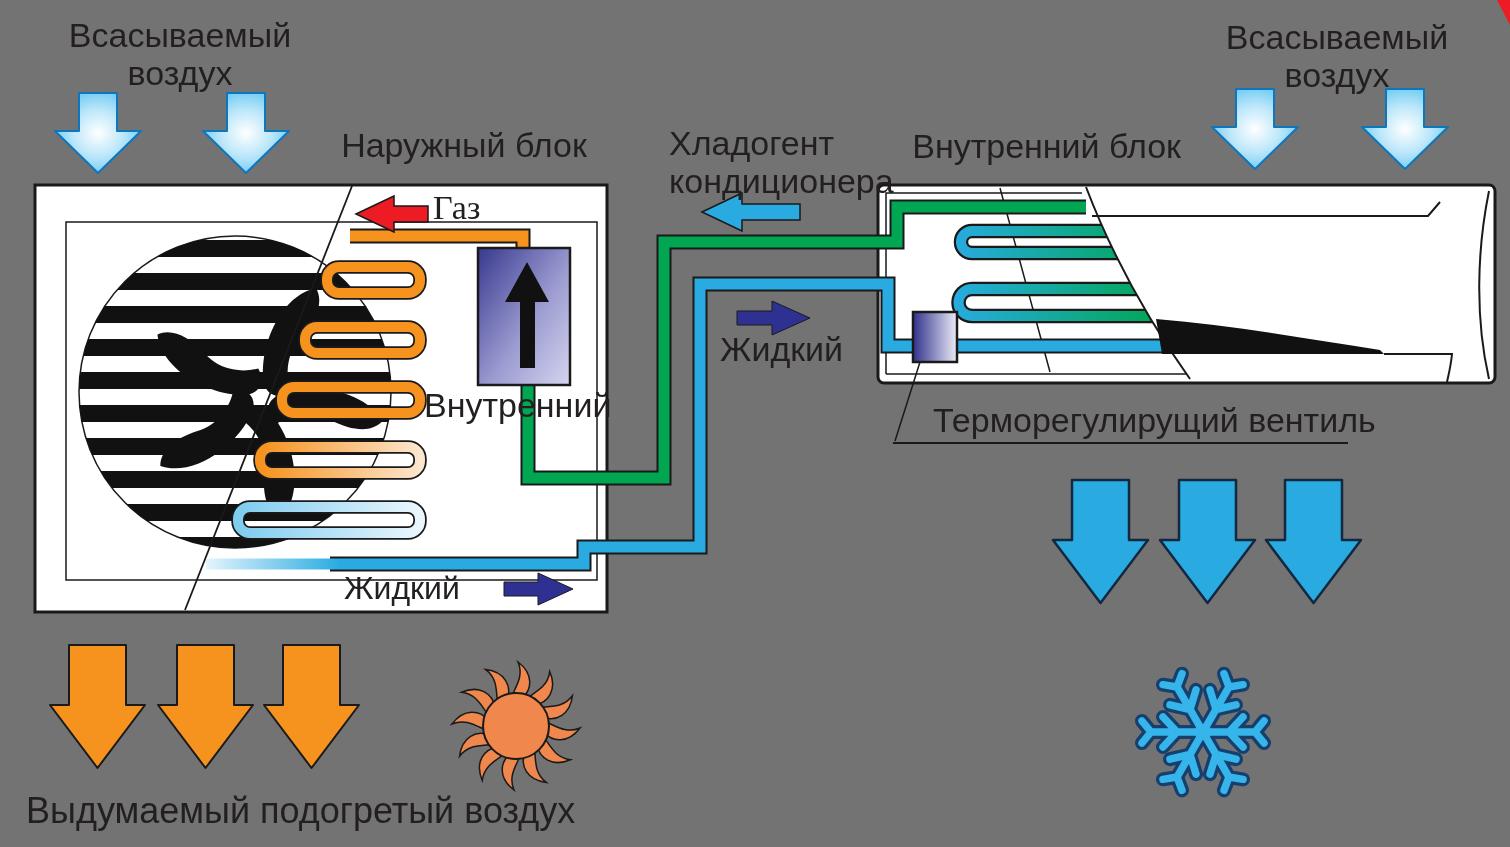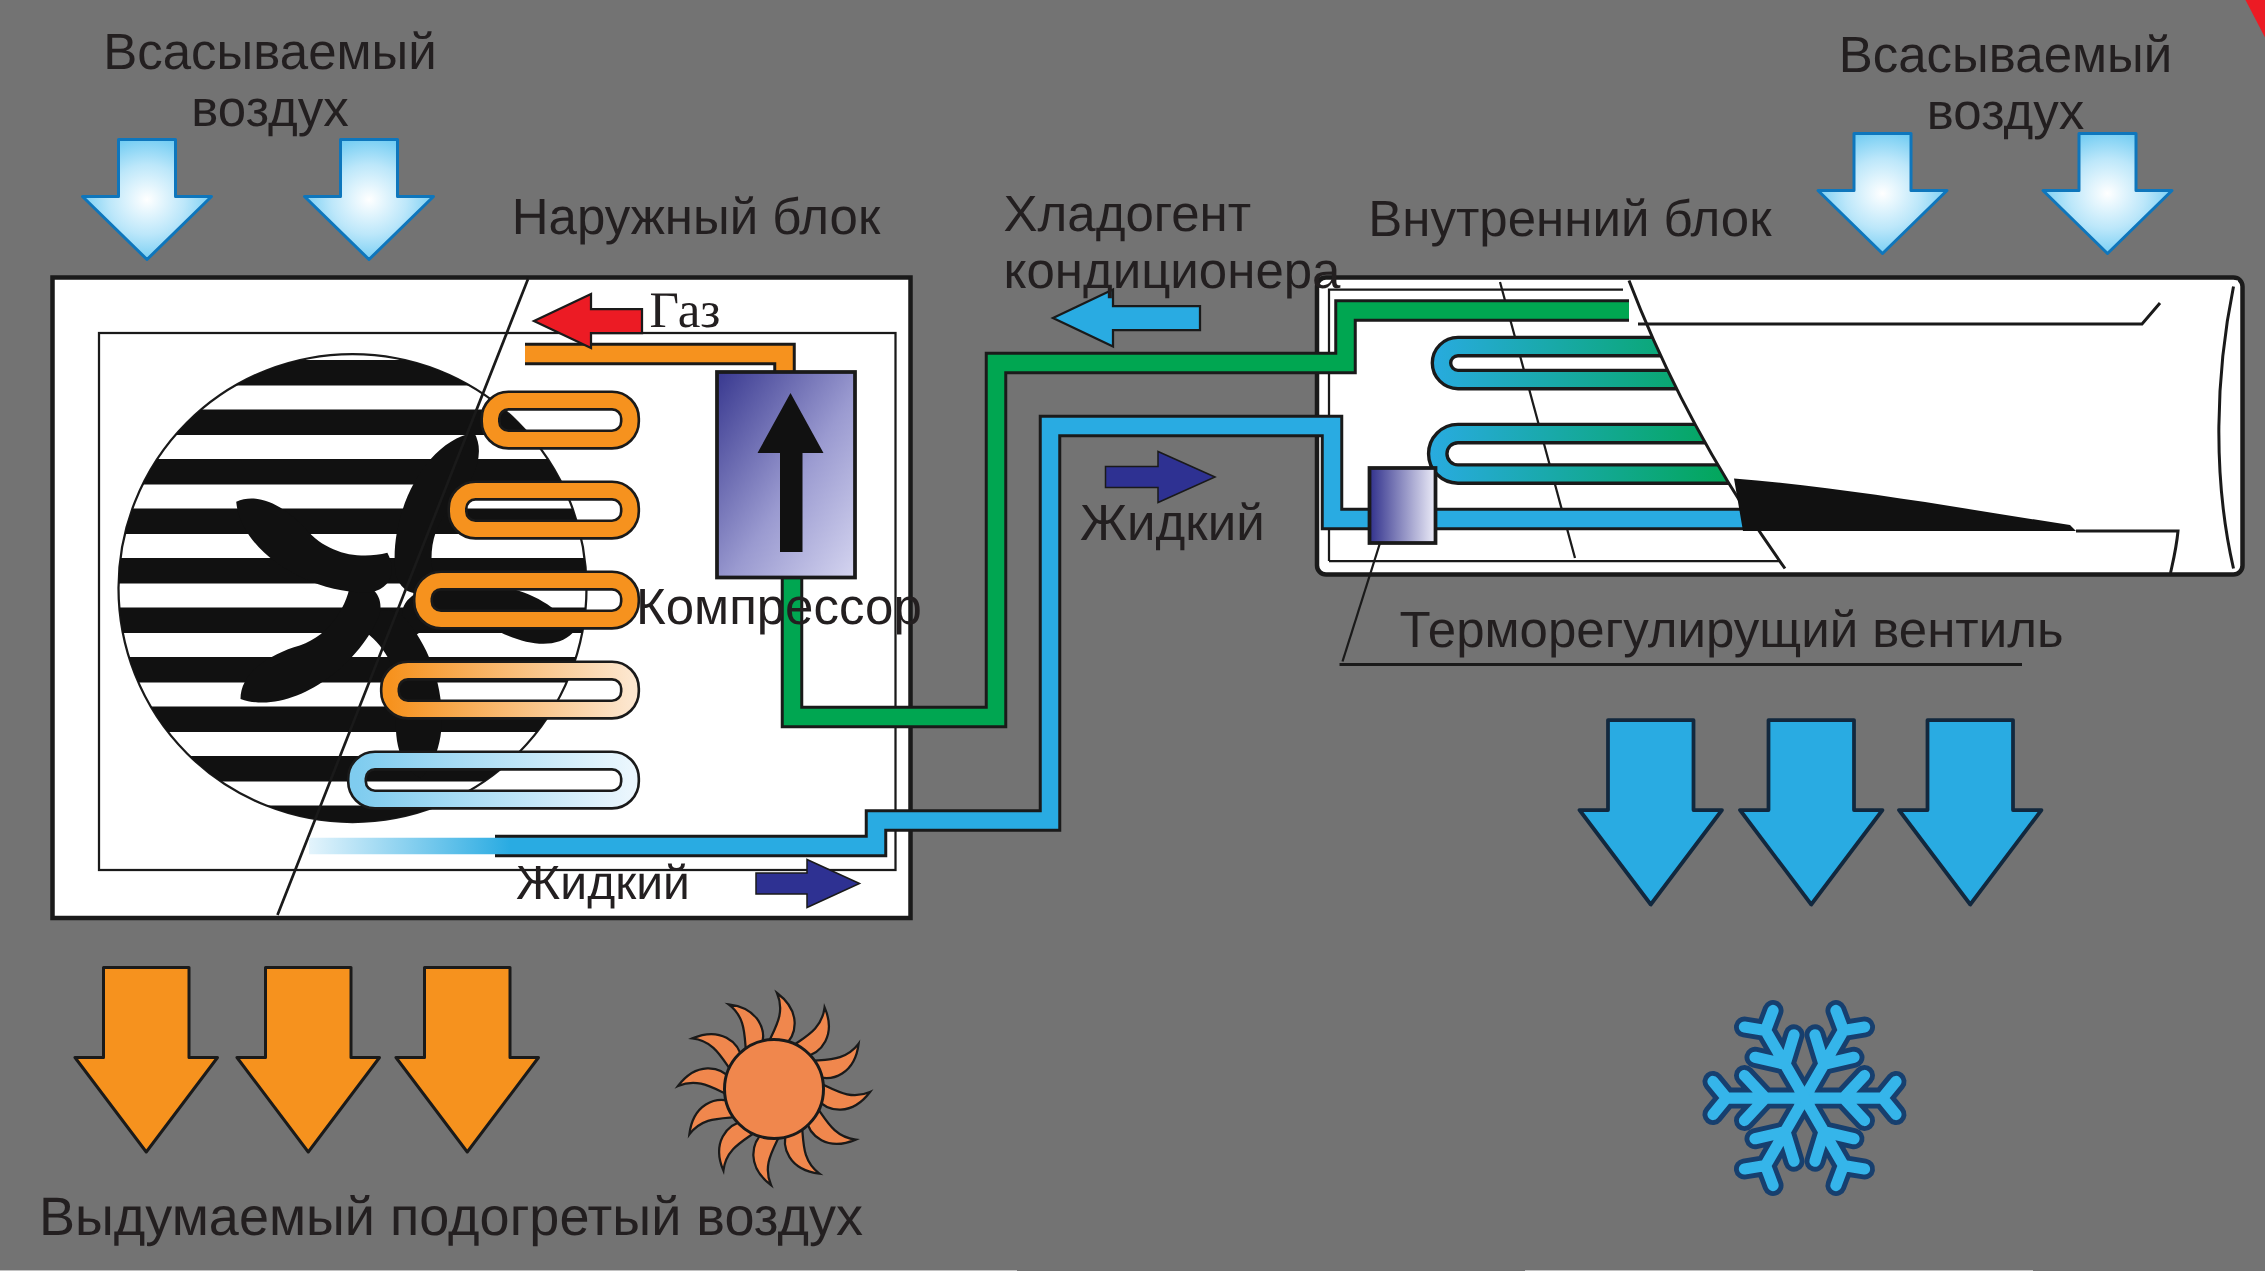--- a/index.html
+++ b/index.html
@@ -213,21 +213,21 @@
 <div class="lbl center fs34" style="left:1212px;top:18px;width:250px;"><span>Всасываемый</span><br><span>воздух</span></div>
 
 <div class="lbl center fs34" style="left:328px;top:126px;width:272px;">Наружный блок</div>
 
 <div class="lbl fs34" style="left:628px;top:124px;margin-left:41px;"><span>Хладогент</span><br><span>кондиционера</span></div>
 
 <div class="lbl center fs34" style="left:885px;top:127px;width:296px;text-align:right;">Внутренний блок</div>
 
 <div class="lbl fs34" style="left:433px;top:189px;font-family:Liberation Serif, serif;">Газ</div>
 
-<div class="lbl fs34" style="left:424px;top:386px;">Компрессор</div>
+<div class="lbl fs34" style="left:424px;top:386px;">Внутренний</div>
 
 <div class="lbl fs34" style="left:720px;top:330px;">Жидкий</div>
 
 <div class="lbl fs32" style="left:344px;top:571px;">Жидкий</div>
 
 <div class="lbl fs34" style="left:933px;top:401px;">Терморегулирущий вентиль</div>
 
 
 <div class="lbl fs36" style="left:26px;top:791px;">Выдумаемый подогретый воздух</div>
 

